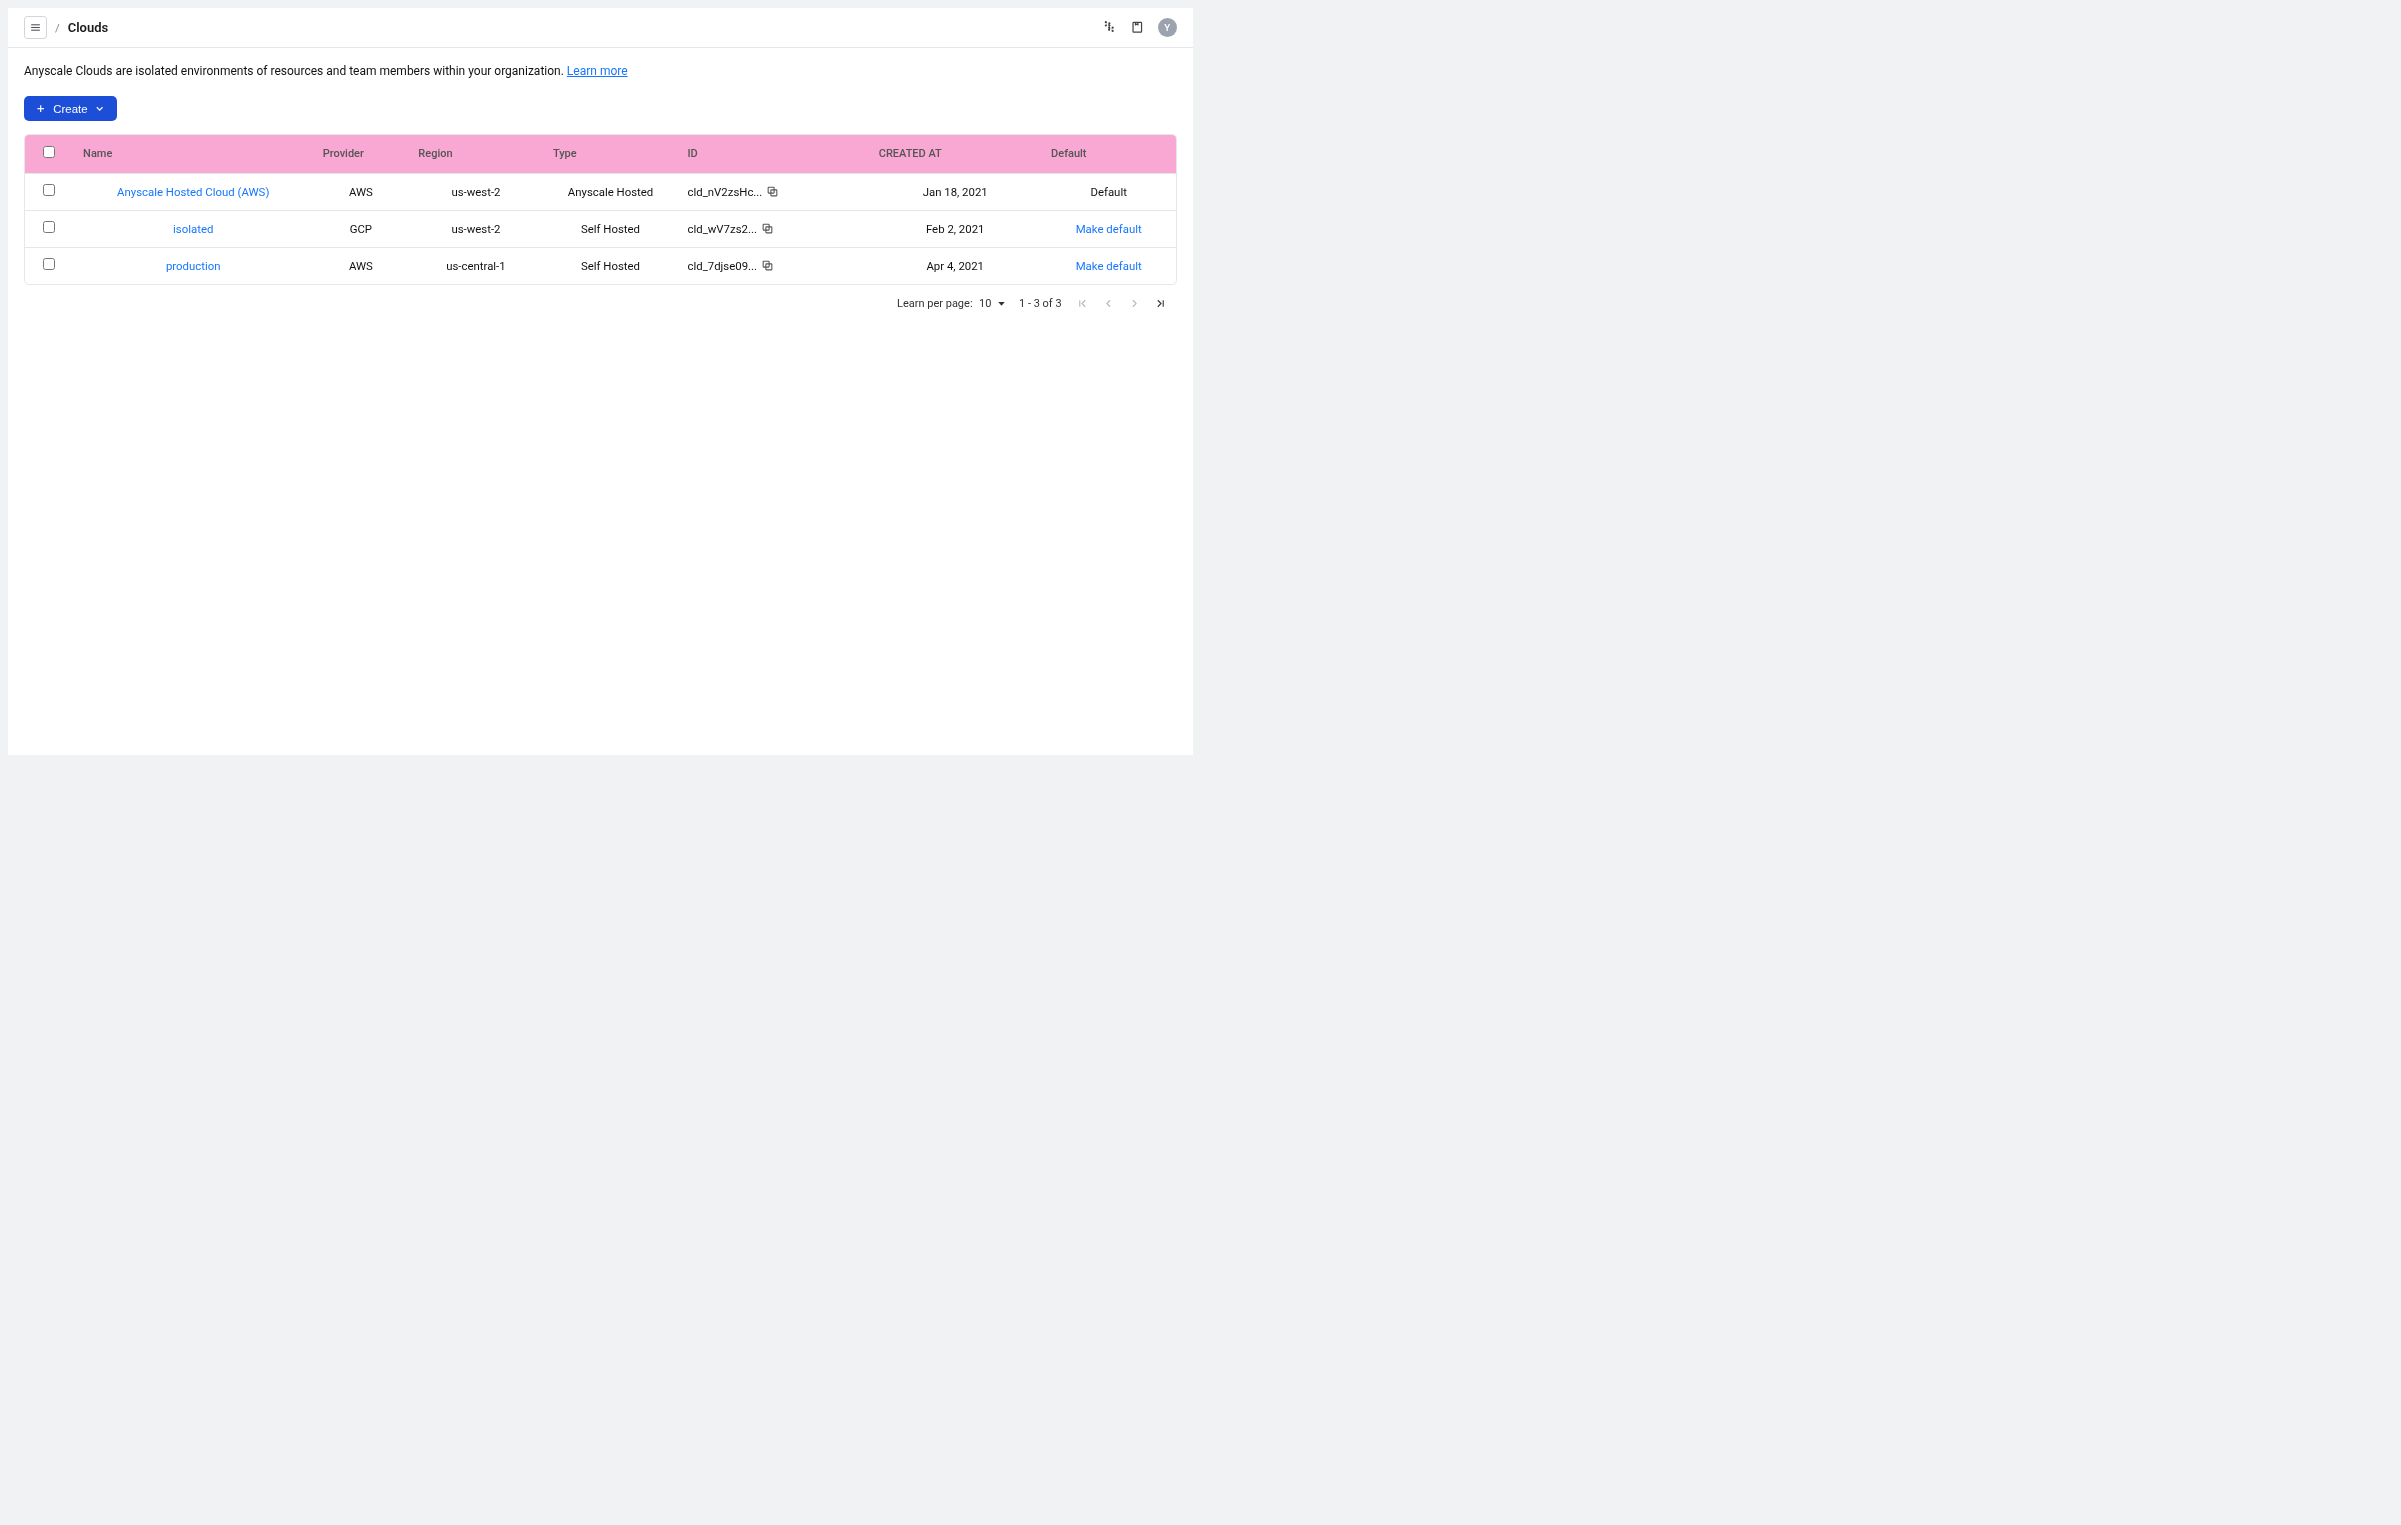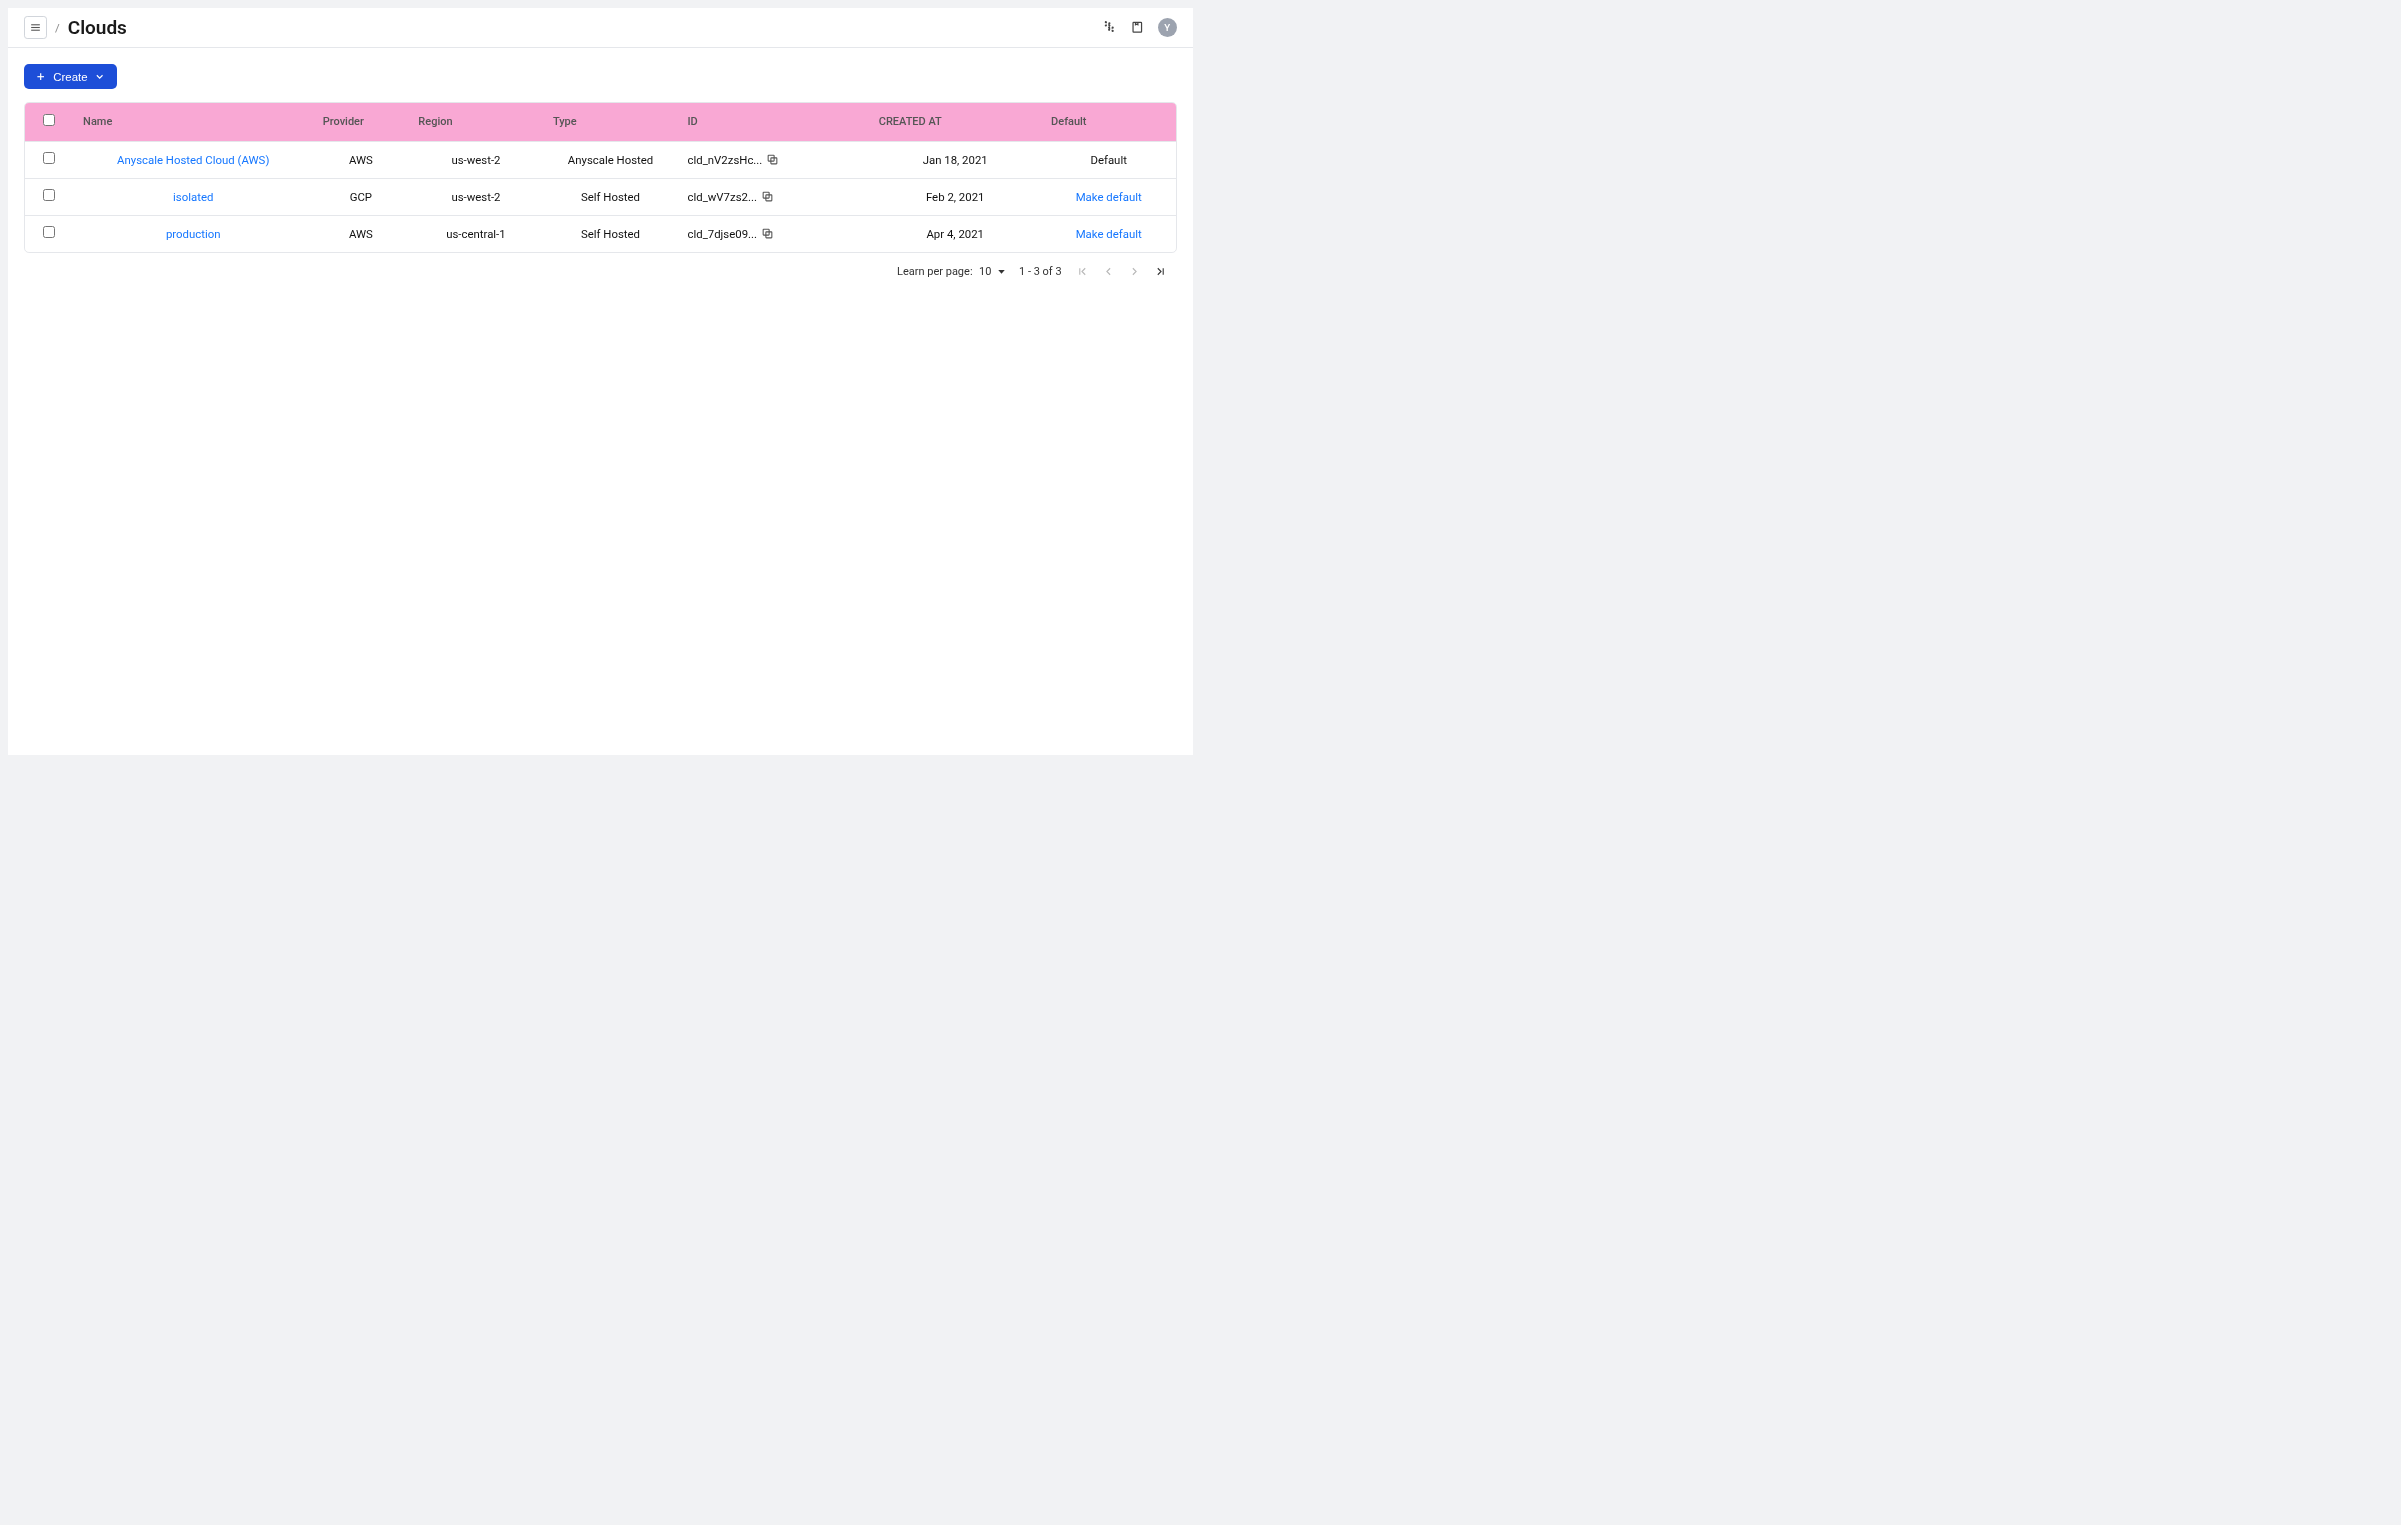--- a/index.html
+++ b/index.html
@@ -37,21 +37,21 @@
     border: 0.8px solid #d1d5db;
     border-radius: 3.2px;
     background: #fff;
     display: flex;
     align-items: center;
     justify-content: center;
     cursor: pointer;
   }
   .hamburger-btn svg { width: 13px; height: 13px; stroke: #555; }
   .breadcrumb-sep { color: #888; }
-  .page-title { font-weight: 600; font-size: 19px; }
+  .page-title { font-weight: 600; font-size: 13px; }
   .topbar-right { display: flex; align-items: center; gap: 13px; }
   .topbar-right svg { width: 14.6px; height: 14.6px; }
   .icon-btn { cursor: pointer; display: flex; align-items: center; }
   .avatar {
     width: 19.5px; height: 19.5px; border-radius: 50%;
     background: #9ca3af; color: #fff;
     display: flex; align-items: center; justify-content: center;
     font-size: 9.7px; font-weight: 500;
     cursor: pointer;
   }
@@ -174,20 +174,23 @@
             <path d="M9 4v4l2-1 2 1V4"></path>
           </svg>
       </span>
       <div class="avatar">
         <span>Y</span>
       </div>
     </div>
   </div>
 
   <div class="content">
+    <p class="description">
+      <span>Anyscale Clouds are isolated environments of resources and team members within your organization. </span><a class="link">Learn more</a>
+    </p>
 
     <button class="create-btn">
       <svg viewBox="0 0 24 24" fill="none" stroke="#fff" stroke-width="2.5">
           <line x1="12" y1="5" x2="12" y2="19"></line>
           <line x1="5" y1="12" x2="19" y2="12"></line>
         </svg>
       <span>Create</span>
       <svg viewBox="0 0 24 24" fill="none" stroke="#fff" stroke-width="2.5">
           <polyline points="6 9 12 15 18 9"></polyline>
         </svg>

